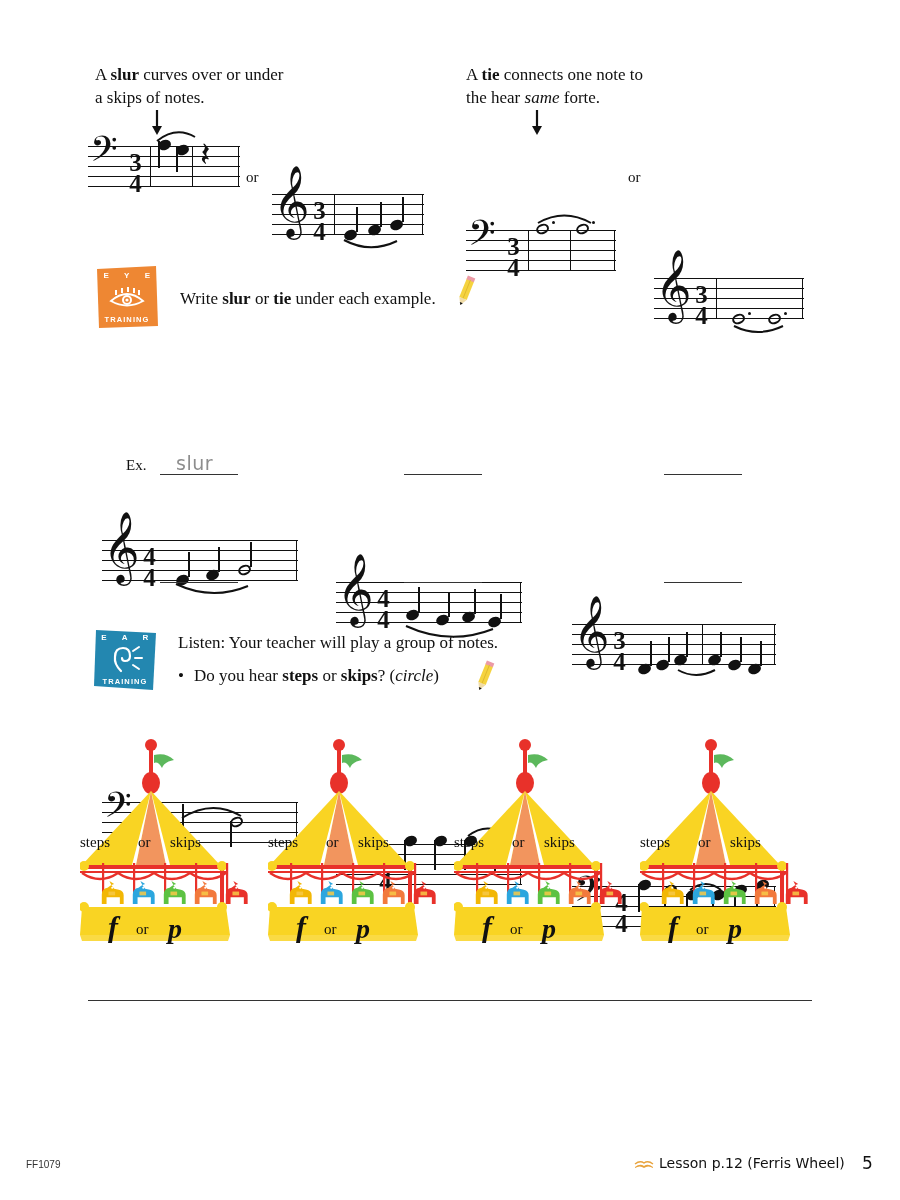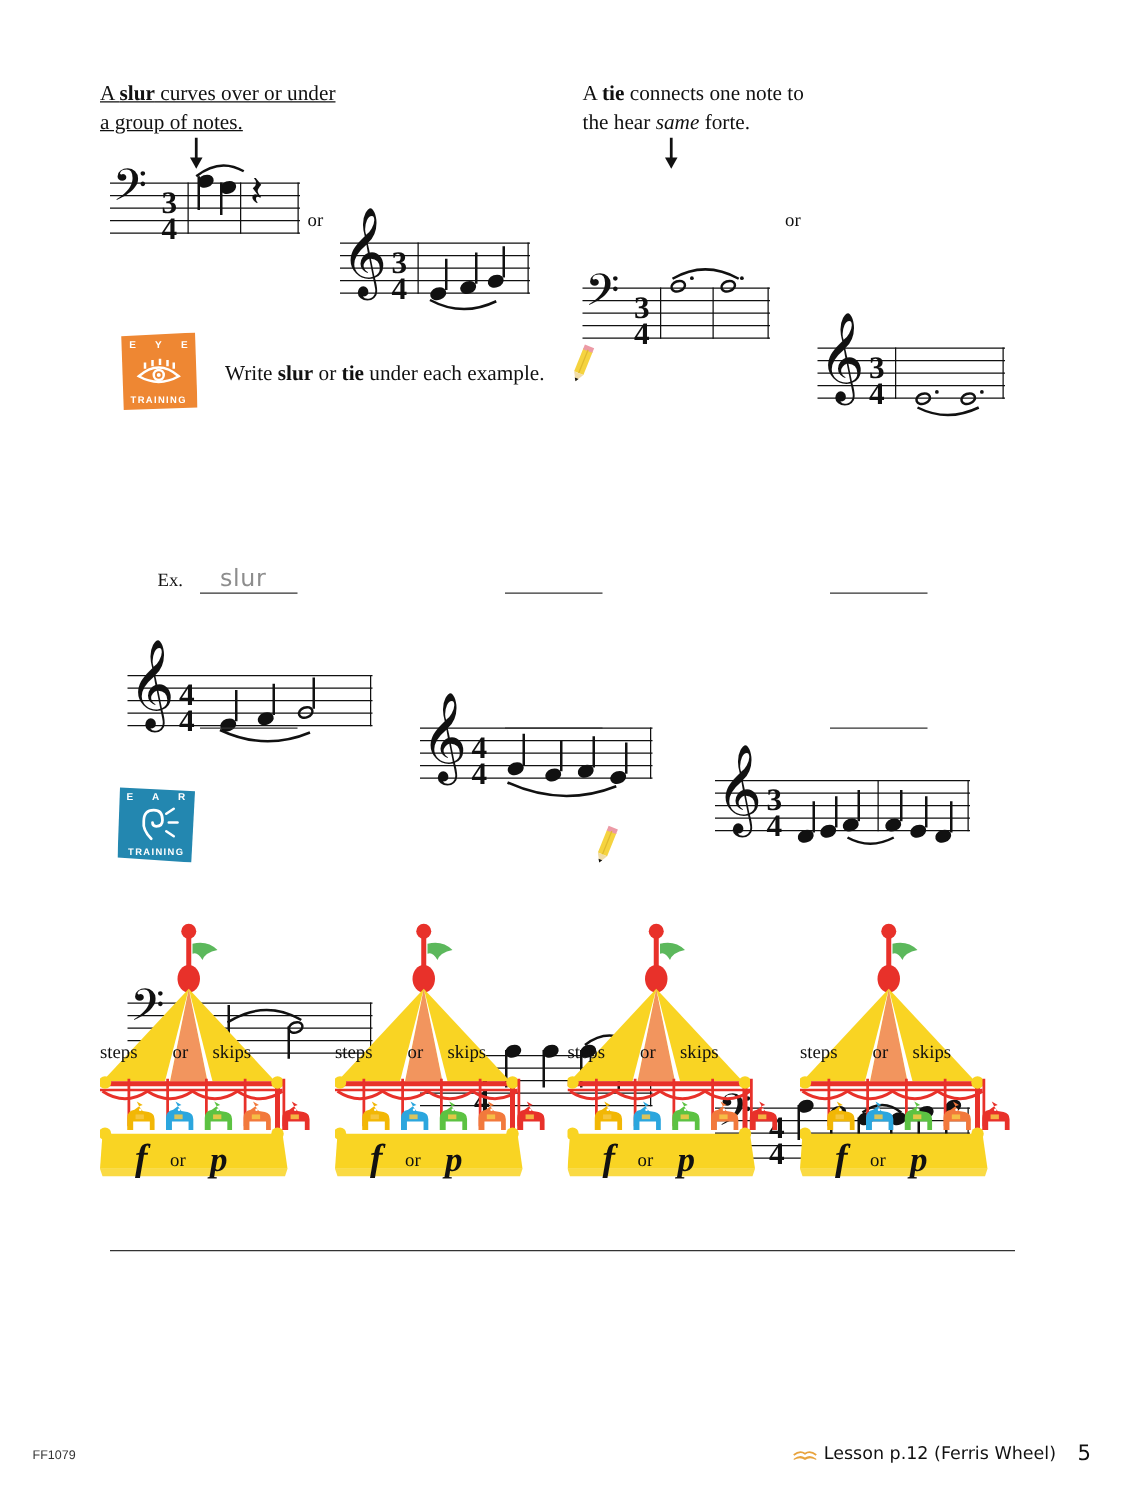--- a/index.html
+++ b/index.html
@@ -122,23 +122,23 @@
   .pagenum {
     position:absolute; font-family:"DejaVu Sans", sans-serif;
     font-size:17px; color:#111;
   }
 </style>
 </head>
 <body>
 
 <div class="page">
 
-  <div class="hdr-text" style="position:absolute;left:80px;top:64px;width:290px;text-decoration:underline;">
+  <div class="hdr-text" style="position:absolute;left:95px;top:64px;width:290px;">
     <span>A </span><b>slur</b><span> curves over or under</span><br>
-    <span>a group of notes.</span>
+    <span>a skips of notes.</span>
   </div>
 
   <svg class="arrow" style="left:150px;top:110px;" width="14" height="26">
     <line x1="7" y1="0" x2="7" y2="18" stroke="#111" stroke-width="2.2"></line>
     <polygon points="2,16 12,16 7,25" fill="#111"></polygon>
   </svg>
 
   <div class="staff" style="left:88px;top:146px;width:152px;height:42px;">
     <div class="ln" style="top:0px"></div>
       <div class="ln" style="top:10px"></div>
@@ -459,21 +459,25 @@
       <path d="M14,26 Q7,19 8,12 Q8,3 16,3 Q23,3 23,11 Q23,16 18,16 Q15,16 15,13" fill="none" stroke="#fff" stroke-width="2.2" stroke-linecap="round"></path>
       <g stroke="#fff" stroke-width="2" stroke-linecap="round">
         <line x1="26" y1="6" x2="32" y2="2"></line>
         <line x1="28" y1="13" x2="35" y2="13"></line>
         <line x1="26" y1="20" x2="32" y2="24"></line>
       </g>
     </svg>
     <div class="bot">TRAINING</div>
   </div>
 
-
+  <div class="hdr-text" style="position:absolute;left:178px;top:632px;">Listen: Your teacher will play a group of notes.</div>
+
+  <div class="hdr-text" style="position:absolute;left:178px;top:665px;">
+    <span style="display:inline-block;width:16px;">•</span><span>Do you hear </span><b>steps</b><span> or </span><b>skips</b><span>? (</span><i>circle</i><span>)</span>
+  </div>
 
   <svg class="pencil" style="left:474px;top:660px;" width="22" height="32">
     <g transform="rotate(22 11 16)">
       <rect x="7" y="4" width="8" height="20" fill="#F5D33F"></rect>
       <rect x="7" y="1" width="8" height="4" fill="#EC9AA6"></rect>
       <polygon points="7,24 15,24 11,31" fill="#F0DCA8"></polygon>
       <polygon points="9.4,28.5 12.6,28.5 11,31" fill="#111"></polygon>
       <line x1="11" y1="4" x2="11" y2="24" stroke="#E0B92E" stroke-width="1"></line>
     </g>
   </svg>

